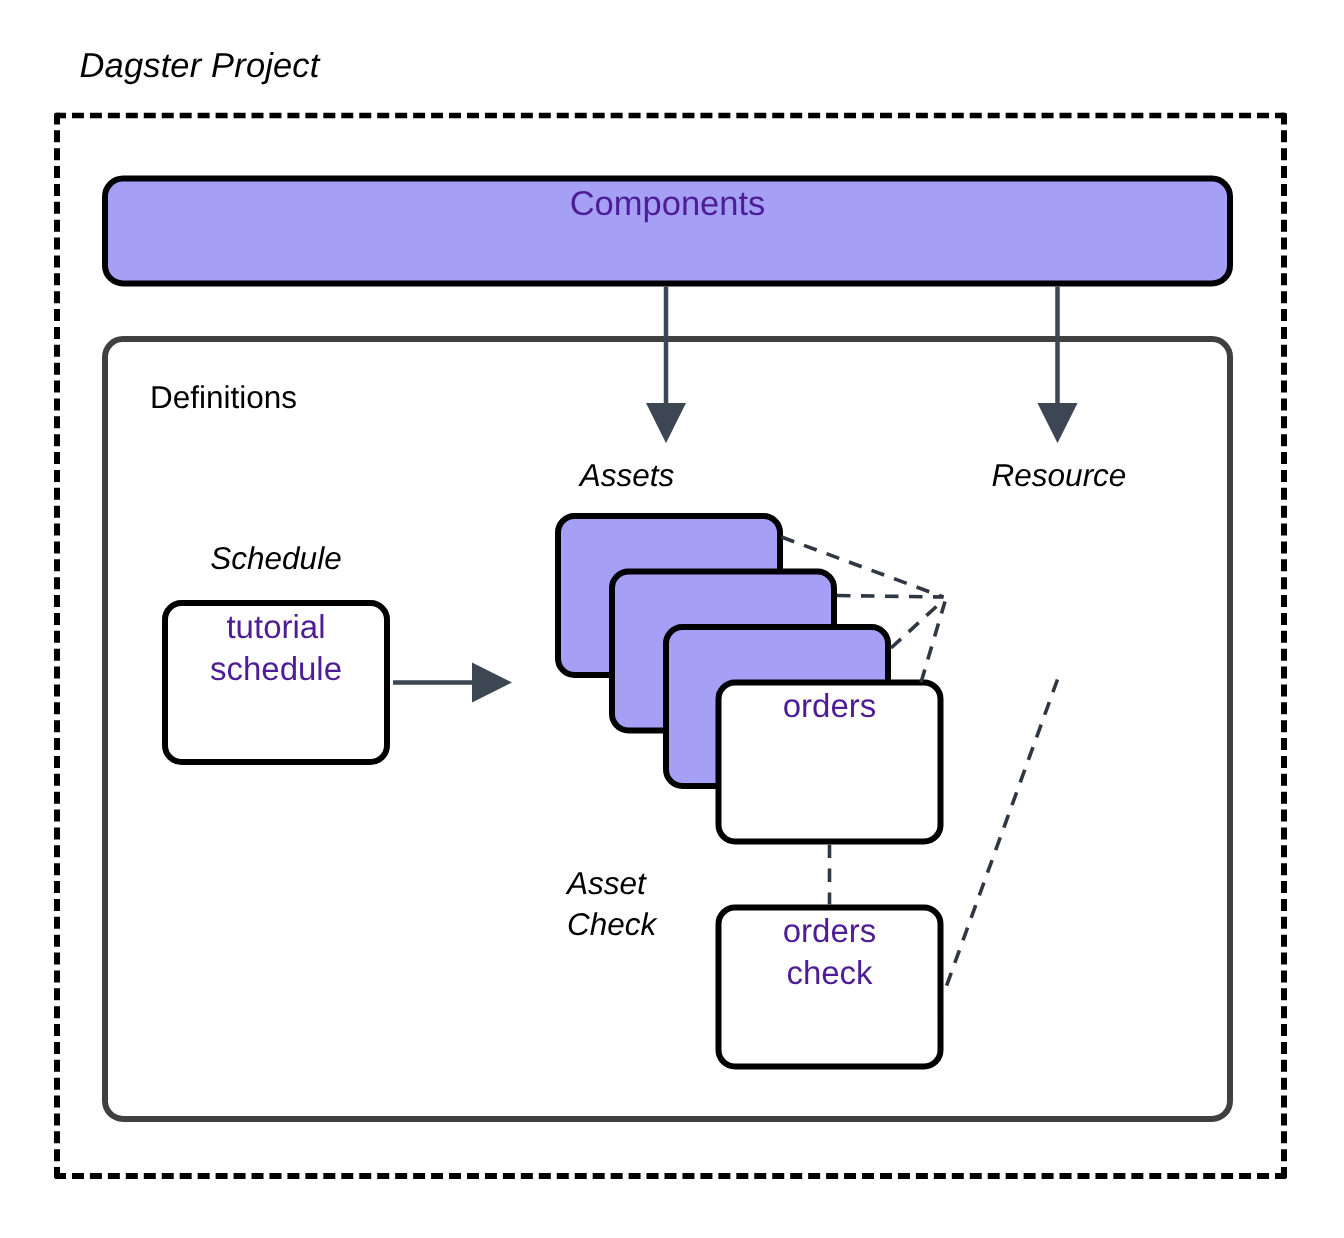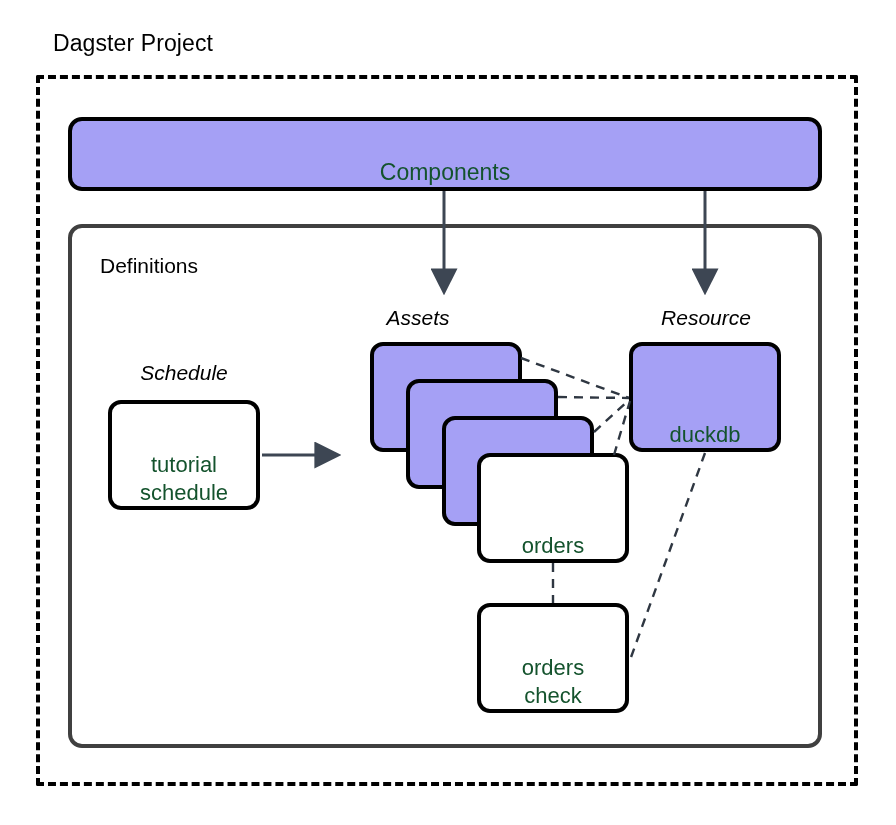--- a/index.html
+++ b/index.html
@@ -28,37 +28,38 @@
     height: 711px;
     border: 4px dashed #000000;
     box-sizing: border-box;
     border-radius: 2px;
   }
   .project-title {
     position: absolute;
     left: 53px;
     top: 30px;
     font-size: 23px;
+    font-style: italic;
     font-weight: 500;
     color: #000000;
     letter-spacing: 0.1px;
     white-space: nowrap;
   }
 
   
   .node {
     position: absolute;
     box-sizing: border-box;
     border: 4px solid #000000;
     border-radius: 13px;
     display: flex;
-    align-items: flex-end;
+    align-items: flex-start;
     justify-content: center;
     text-align: center;
-    color: #14532d;
+    color: #4c1d95;
     background: #ffffff;
     line-height: 1.25;
   }
   .node.purple { background: #A5A0F5; }
 
   .components-box {
     left: 68px;
     top: 117px;
     width: 754px;
     height: 74px;
@@ -139,28 +140,29 @@
   <div class="definitions-box">
     <div class="definitions-label">Definitions</div>
   </div>
 
   <div class="caption" style="left:120px; top:360px; width:128px;">Schedule</div>
 
   <div class="caption" style="left:636px; top:305px; width:140px;">Resource</div>
 
   <div class="caption" style="left:354px; top:305px; width:128px;">Assets</div>
 
+  <div class="caption" style="left:378px; top:577px; width:102px; text-align:left;">
+    <span>Asset</span><br>
+    <span>Check</span>
+  </div>
 
   <div class="node purple asset-card" style="left:370px; top:342px;"></div>
   <div class="node purple asset-card" style="left:406px; top:379px;"></div>
   <div class="node purple asset-card" style="left:442px; top:416px;"></div>
 
-  <div class="node purple leaf-box" style="left:629px; top:342px;">
-    <span>duckdb</span>
-  </div>
 
   <div class="node leaf-box" style="left:108px; top:400px;">
     <div>
       <span style="display: block;">tutorial</span>
       <span style="display: block;">schedule</span>
     </div>
   </div>
 
   <div class="node leaf-box" style="left:477px; top:453px;">
     <div>

